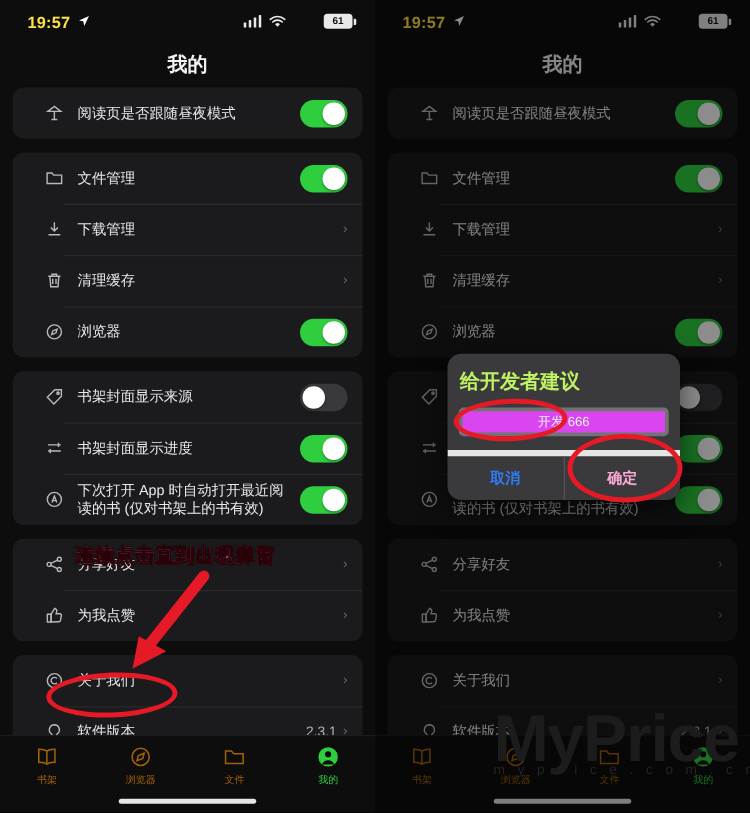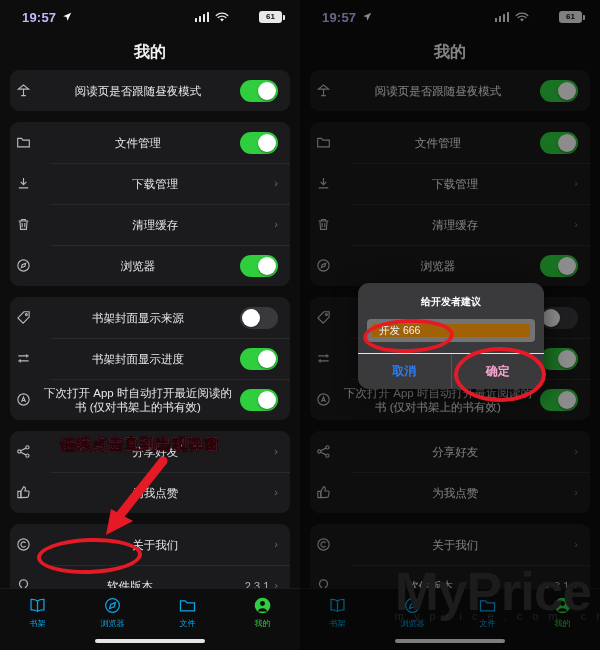--- a/index.html
+++ b/index.html
@@ -4,65 +4,65 @@
 <style>
   html,body{margin:0;padding:0;background:#000;}
   body{width:600px;height:650px;overflow:hidden;font-family:"Liberation Sans","DejaVu Sans",sans-serif;}
   .screen{position:relative;width:600px;height:650px;background:#0a0a0a;display:flex;}
 
   .panel{position:relative;width:300px;height:650px;background:#0d0d0d;overflow:hidden;}
   .panel.right .dim{position:absolute;inset:0;background:rgba(0,0,0,0.45);z-index:40;pointer-events:none;}
 
   
   .statusbar{height:34px;display:flex;align-items:center;justify-content:space-between;padding:0 18px 0 22px;box-sizing:border-box;}
-  .sb-left{display:flex;align-items:center;gap:4px;color:#c4b5fd;font-size:13px;font-weight:bold;letter-spacing:.2px;}
+  .sb-left{display:flex;align-items:center;gap:4px;color:#fde047;font-size:13px;font-weight:bold;letter-spacing:.2px;}
   .loc-arrow{display:inline-block;width:10px;height:10px;margin-left:2px;}
   .sb-right{display:flex;align-items:center;gap:6px;}
   .sig{display:flex;align-items:flex-end;gap:1.5px;height:10px;}
   .sig i{display:block;width:2.5px;background:#e9e9e9;border-radius:.5px;}
   .sig i:nth-child(1){height:4px}.sig i:nth-child(2){height:6px}.sig i:nth-child(3){height:8px}.sig i:nth-child(4){height:10px}
   .wifi{width:14px;height:11px;}
   .batt{position:relative;width:23px;height:12px;border-radius:3px;background:#e9e9e9;display:flex;align-items:center;justify-content:center;margin-left:24px;}
   .batt span{font-size:8px;font-weight:bold;color:#111;line-height:1;}
   .batt:after{content:"";position:absolute;right:-3px;top:3.5px;width:2px;height:5px;background:#e9e9e9;border-radius:0 1px 1px 0;}
 
   
   .navtitle{height:36px;display:flex;align-items:center;justify-content:center;color:#f2f2f2;font-size:16px;font-weight:bold;}
 
   
   .list{padding:0 10px;box-sizing:border-box;}
   .group{background:#1b1b1d;border-radius:9px;margin-bottom:11px;overflow:hidden;}
-  .row{position:relative;display:flex;align-items:center;min-height:41px;padding:0 12px 0 0;box-sizing:border-box;text-align:center;}
+  .row{position:relative;display:flex;align-items:center;min-height:41px;padding:0 12px 0 20px;box-sizing:border-box;}
   .row + .row:before{content:"";position:absolute;left:41px;right:0;top:0;height:1px;background:#2a2a2c;}
   .row .ico{width:26px;flex:0 0 26px;display:flex;align-items:center;justify-content:center;color:#b9b9bd;}
   .row .lbl{flex:1;color:#e8e8ea;font-size:11.5px;line-height:14px;padding:6px 6px 6px 6px;}
   .row .val{color:#b0b0b4;font-size:11px;margin-right:5px;margin-left:21px;}
   .chev{color:#6b6b70;font-size:11px;line-height:1;}
 
   
   .tog{position:relative;width:38px;height:22px;border-radius:11px;flex:0 0 38px;}
   .tog.on{background:#2fce3f;}
   .tog.off{background:#39393c;}
   .tog .knob{position:absolute;top:2px;width:18px;height:18px;border-radius:50%;background:#fff;box-shadow:0 1px 2px rgba(0,0,0,.4);}
   .tog.on .knob{left:18px;}
   .tog.off .knob{left:2px;}
 
   
   .tabbar{position:absolute;left:0;bottom:0;width:300px;height:62px;border-top:1px solid #1c1c1e;background:#0d0d0d;display:flex;align-items:flex-start;padding-top:7px;box-sizing:border-box;}
-  .tab{flex:1;display:flex;flex-direction:column;align-items:center;gap:3px;color:#0ea5e9;}
+  .tab{flex:1;display:flex;flex-direction:column;align-items:center;gap:3px;color:#a16207;}
   .tab .tlbl{font-size:8px;}
   .tab.active{color:#2fce3f;}
   .homebar{position:absolute;left:50%;transform:translateX(-50%);bottom:7px;width:110px;height:4px;border-radius:2px;background:#e6e6e6;}
 
   
   .dialog{position:absolute;z-index:50;left:58px;top:283px;width:186px;background:#3a3a3c;border-radius:11px;overflow:hidden;box-shadow:0 6px 22px rgba(0,0,0,.55);}
-  .dlg-title{text-align:center;color:#ffffff;font-size:10px;font-weight:bold;padding:12px 10px 10px;}
+  .dlg-title{color:#bef264;font-size:16px;font-weight:bold;padding:12px 10px 10px;}
   .dlg-inputwrap{padding:0 9px 11px;}
-  .dlg-input{width:100%;box-sizing:border-box;height:23px;background:#a16207;border:5px solid #737373;border-radius:4px;color:#f0f0f2;font-size:10.5px;padding:0 7px;outline:none;font-family:"Liberation Sans",sans-serif;}
-  .dlg-btns{display:flex;border-top:1px solid #e5e5e5;justify-content:space-between;}
+  .dlg-input{width:100%;box-sizing:border-box;height:23px;background:#d946ef;border:3px solid #737373;border-radius:4px;color:#f0f0f2;font-size:10.5px;padding:0 7px;outline:none;font-family:"Liberation Sans",sans-serif;text-align:center;}
+  .dlg-btns{display:flex;border-top:5px solid #e5e5e5;justify-content:space-between;}
   .dlg-btn{flex:1;text-align:center;padding:9px 0;font-size:12px;font-weight:bold;}
   .dlg-btn.cancel{color:#2f7cf6;border-right:1px solid #555558;}
   .dlg-btn.ok{color:#f9a8d4;}
 
   
   .anno{position:absolute;z-index:60;pointer-events:none;}
   .anno-text{left:60px;top:435px;font-size:15px;font-weight:bold;color:#f0abfc;letter-spacing:1px;
     -webkit-text-stroke:.6px #2a0207;text-shadow:0 0 2px #000,1px 1px 0 #3a0008;}
   .ellipse{border:4px solid #e61a26;border-radius:50%;}
   .el-version{left:37px;top:538px;width:97px;height:28px;transform:rotate(-2deg);}

